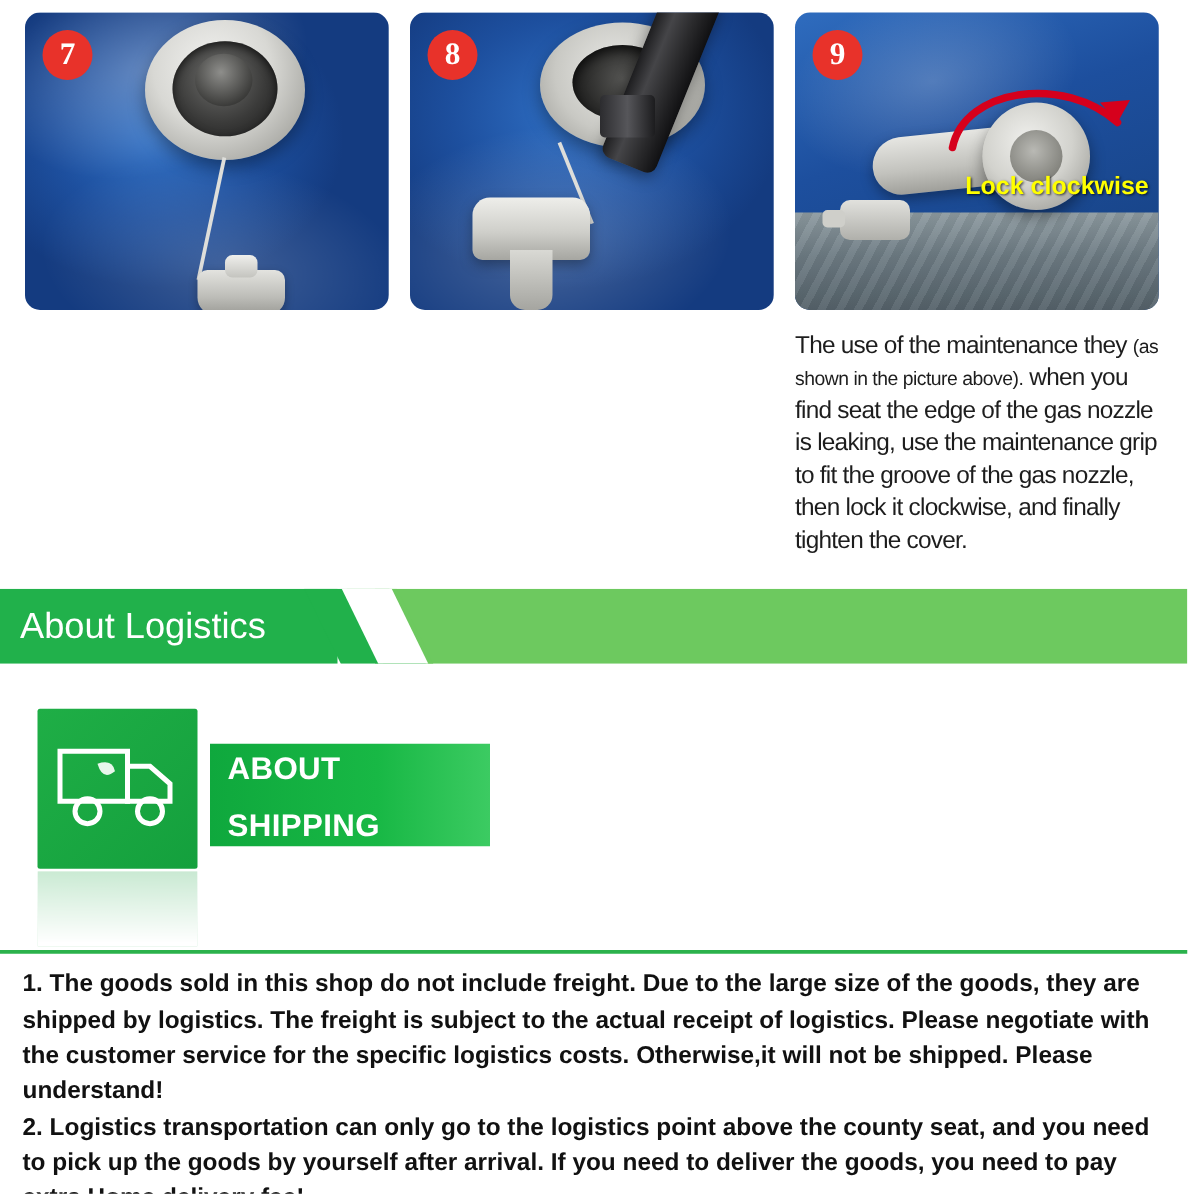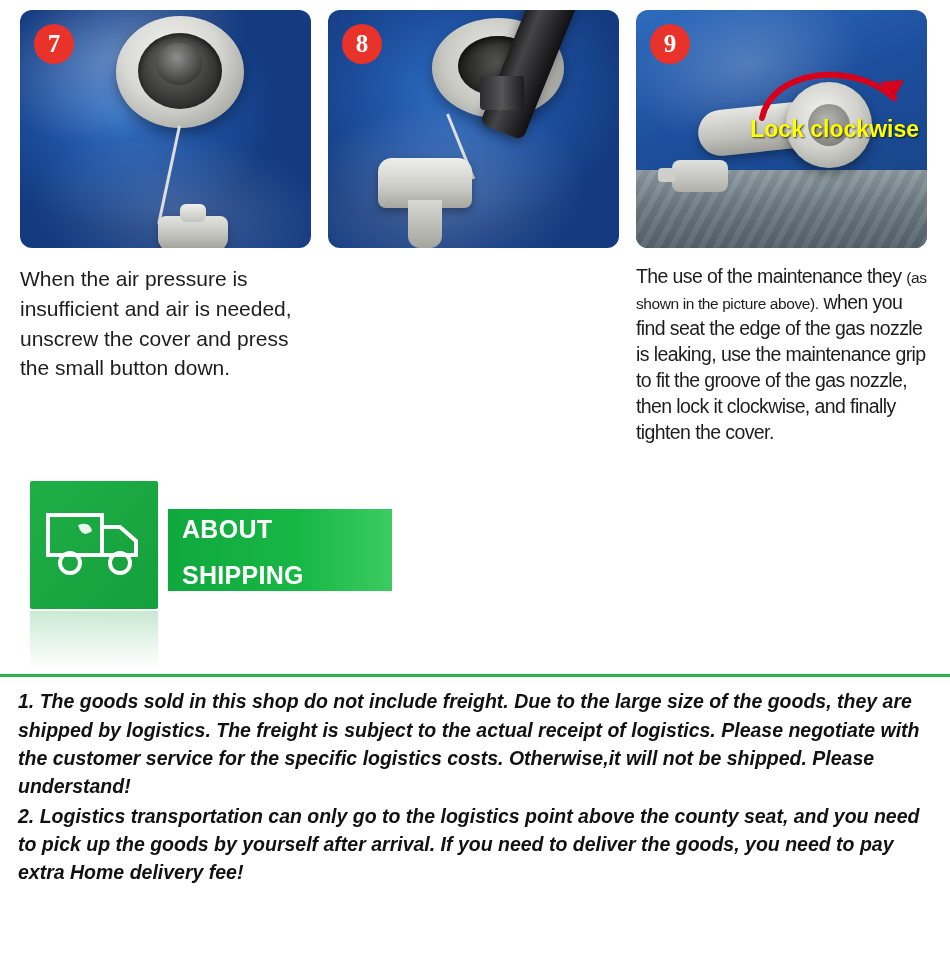--- a/index.html
+++ b/index.html
@@ -271,22 +271,22 @@
   }
   .arrow-wrap {
     position: absolute;
     left: 112px; top: 44px;
     width: 180px; height: 90px;
     z-index: 7;
   }
   .lock-label {
     position: absolute;
     right: 8px;
-    top: 106px;
-    font-size: 23px;
+    top: 128px;
+    font-size: 20px;
     font-weight: bold;
     color: #ffff00;
     text-shadow: 1px 1px 2px rgba(0,0,0,.7);
     z-index: 8;
     white-space: nowrap;
   }
 
   
   .caption {
     margin-top: 16px;
@@ -428,41 +428,39 @@
   
   .ship-text {
     padding: 10px 14px 0 18px;
     font-size: 19.5px;
     line-height: 1.44;
     color: #111;
     font-weight: bold;
   }
   .ship-text p {
     margin: 0 0 2px 0;
-    font-style: italic;
   }
 </style>
 </head>
 <body>
 
 <div class="page">
 
   <div class="steps">
 
     <div class="step">
       <div class="photo p7">
         <div class="sheen"></div>
         <div class="sheen2"></div>
         <div class="cap-big"></div>
         <div class="cap-inner-btn"></div>
         <div class="tether tether1"></div>
         <div class="plug-low"></div>
         <div class="badge">7</div>
       </div>
-      <div class="caption">When the air pressure is insufficient and air is needed, unscrew the cover and press the small button down.</div>
     </div>
 
     <div class="step">
       <div class="photo p8">
         <div class="sheen"></div>
         <div class="socket"></div>
         <div class="pump-tube"></div>
         <div class="pump-tip"></div>
         <div class="tether tether1"></div>
         <div class="detached-cap"></div>
@@ -485,20 +483,28 @@
           </svg>
         </div>
         <div class="lock-label">Lock clockwise</div>
         <div class="badge">9</div>
       </div>
       <div class="caption cap-narrow"><span>The use of the maintenance they </span><span class="small">(as shown in the picture above).</span><span> when you find seat the edge of the gas nozzle is leaking, use the maintenance grip to fit the groove of the gas nozzle, then lock it clockwise, and finally tighten the cover.</span></div>
     </div>
 
   </div>
 
+  <div class="section-banner">
+    <div class="banner-light"></div>
+    <div class="banner-light-slant"></div>
+    <div class="banner-dark"></div>
+    <div class="banner-slant"></div>
+    <div class="banner-slant2"></div>
+    <div class="banner-title">About Logistics</div>
+  </div>
 
   <div class="ship-block">
     <div class="truck-box">
       <div class="truck-svg">
         <svg width="104" height="74" viewBox="0 0 104 74">
           <path d="M6 8 H60 V48 H6 Z" fill="none" stroke="#ffffff" stroke-width="4"></path>
           <path d="M60 20 H78 L94 34 V48 H60 Z" fill="none" stroke="#ffffff" stroke-width="4"></path>
           <circle cx="28" cy="56" r="10" fill="none" stroke="#ffffff" stroke-width="4"></circle>
           <circle cx="78" cy="56" r="10" fill="none" stroke="#ffffff" stroke-width="4"></circle>
           <path d="M36 18 q12 -4 14 6 q-10 8 -14 -6 Z" fill="#ffffff" opacity="0.9"></path>

